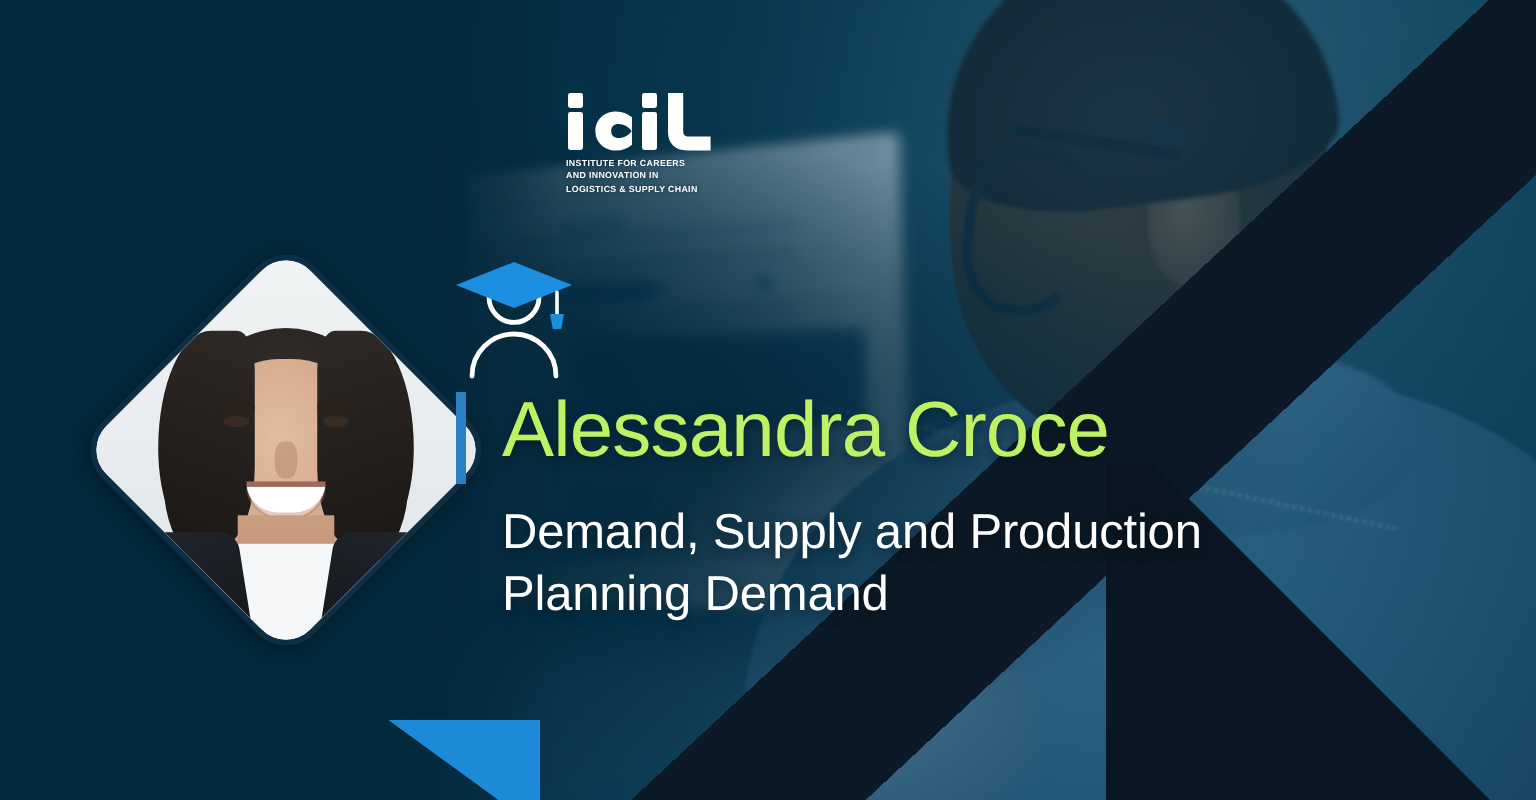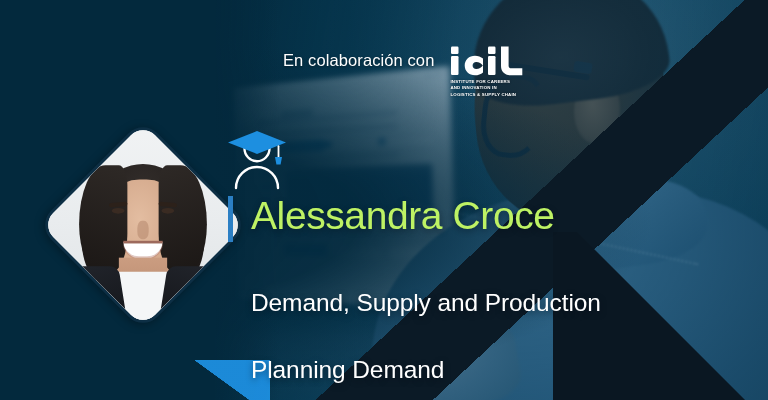--- a/index.html
+++ b/index.html
@@ -465,21 +465,21 @@
     position: absolute;
     left: 251px;
     top: 252px;
     color: #ffffff;
     font-size: 24.5px;
     font-weight: 400;
     line-height: 1.26;
     letter-spacing: -0.1px;
     text-shadow: 0 2px 6px rgba(0,12,22,0.5);
   }
-  .role span { display: block; margin-top: 36px; }
+  .role span { display: block; }
 </style>
 </head>
 <body>
 
 <div id="banner">
 
   <div class="photo-layer">
     <div class="bg-room"></div>
 
     <div class="monitor">
@@ -529,21 +529,20 @@
     <div class="photo-tint2"></div>
   </div>
 
   <div class="shape left-solid"></div>
   <div class="shape left-fade"></div>
   <div class="shape diag-top-right"></div>
   <div class="shape diag-bottom-right"></div>
   <div class="shape diag-bottom-left-accent"></div>
 
   <div class="collab">
-    <div class="collab-text">En colaboración con</div>
 
     <div class="icil-logo">
       <div class="icil-word">
         <svg width="74" height="30" viewBox="0 0 74 30" aria-hidden="true">
           <g fill="#ffffff">
 
             <rect x="1" y="10" width="7.5" height="19" rx="1.2"></rect>
             <rect x="1" y="0.5" width="7.5" height="7.5" rx="1.2"></rect>
 
             <path d="M33 12.6c-2.1-1.8-4.9-2.9-8-2.9-6 0-10.3 4.2-10.3 9.8S19 29.3 25 29.3c3.1 0 5.9-1.1 8-2.9v-7.2c-1.5 2.3-4 3.8-6.8 3.8-2.1 0-3.6-1.3-3.6-3.5s1.5-3.5 3.6-3.5c2.8 0 5.3 1.5 6.8 3.8z"></path>

